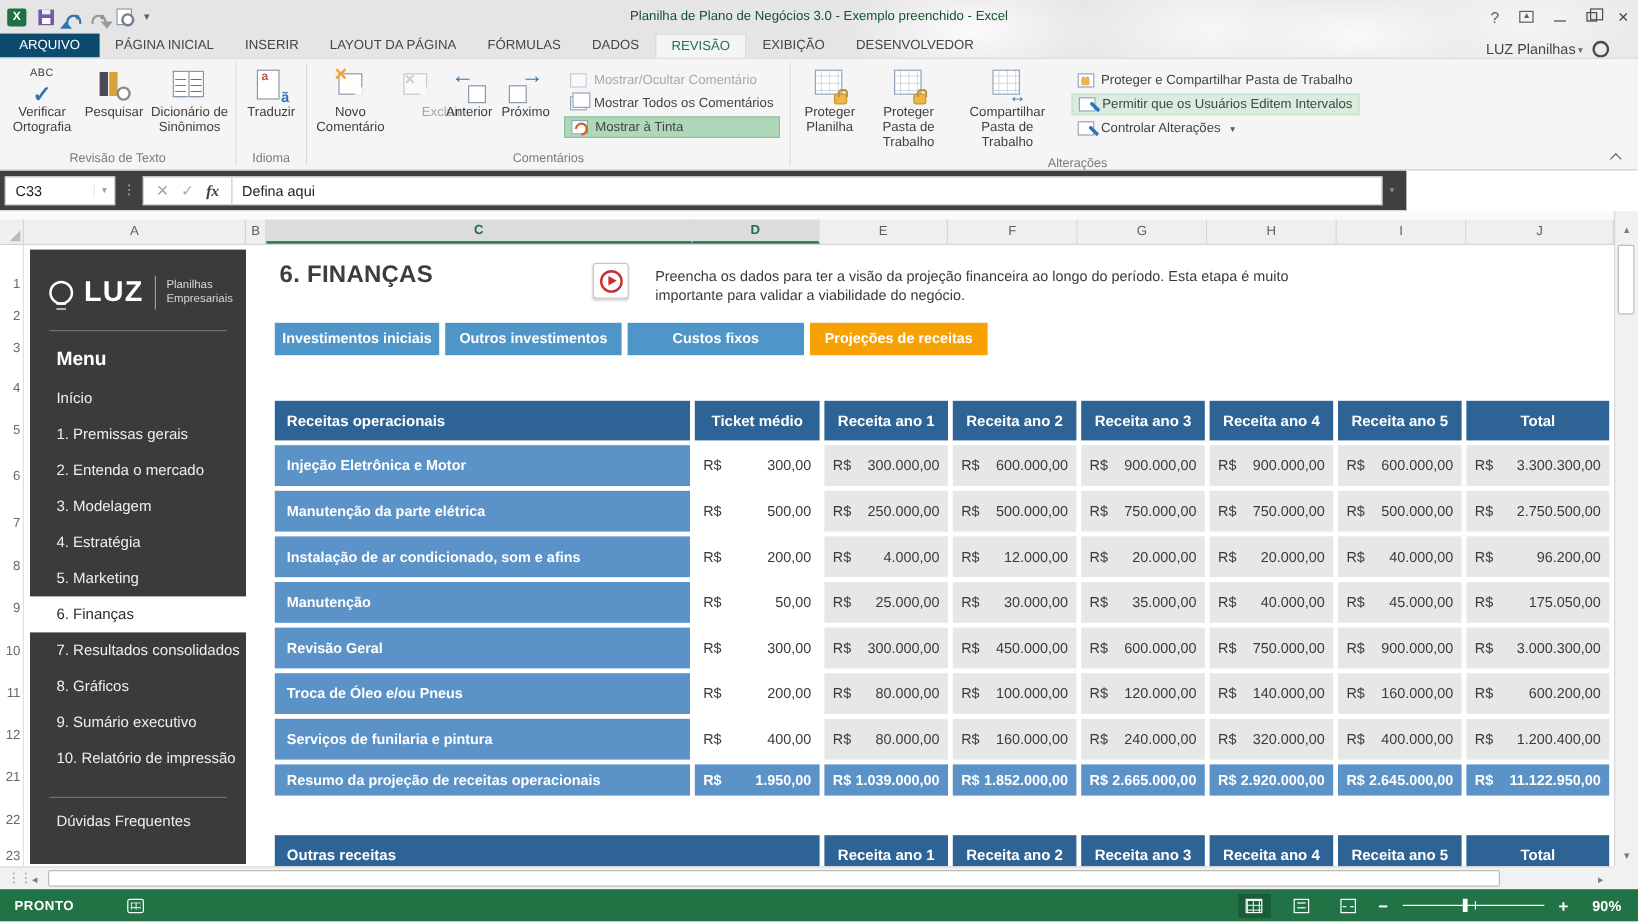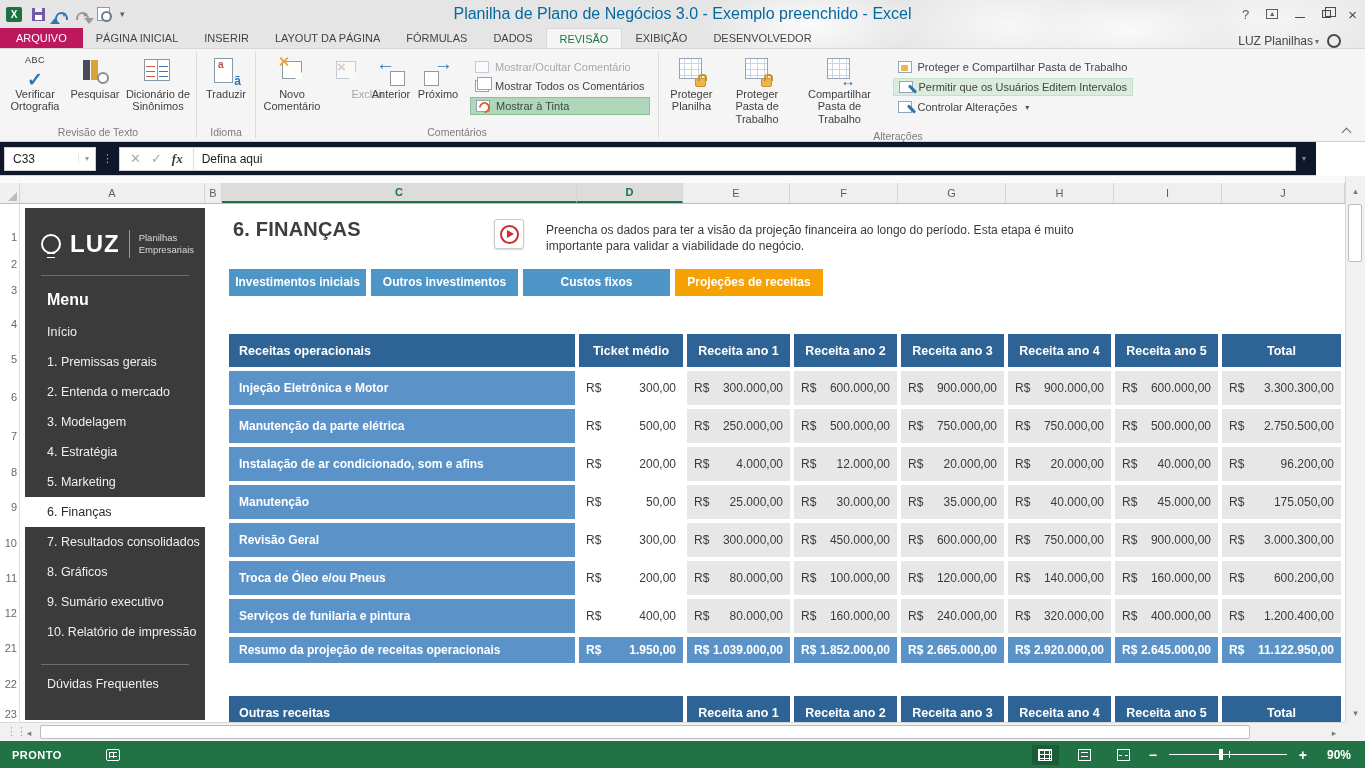--- a/index.html
+++ b/index.html
@@ -24,33 +24,33 @@
   .ic-save::before { content:""; position:absolute; left:3px; top:0; width:7px; height:4px; background:#EDEDF5; }
   .ic-save::after { content:""; position:absolute; left:3px; bottom:1px; width:7px; height:5px; background:#fff; }
   .arc { width:13px; height:8px; border:2px solid #2E75B6; border-bottom:none; border-top-left-radius:8px; border-top-right-radius:8px; position:relative; margin-top:4px; }
   .arc::after { content:""; position:absolute; left:-5px; top:2px; border-top:5px solid transparent; border-bottom:5px solid transparent; border-right:6px solid #2E75B6; transform:rotate(90deg); }
   .arc.gray { border-color:#9a9a9a; }
   .arc.gray::after { border-right-color:#9a9a9a; left:auto; right:-5px; transform:rotate(-90deg); }
   .ddv { font-size:8px; color:#6b6b6b; margin-left:-6px; }
   .ic-preview { width:13px; height:14px; border:1px solid #8a98a8; background:#fff; position:relative; }
   .ic-preview::after { content:""; position:absolute; right:-3px; bottom:-2px; width:7px; height:7px; border:2px solid #6f7f92; border-radius:50%; background:rgba(255,255,255,.8); }
   .qat-more { font-size:9px; color:#5e5e5e; }
-  .win-title { position:absolute; left:0; right:0; text-align:center; font-size:16px; color:#0369a1; pointer-events:none; }
+  .win-title { position:absolute; left:0; right:0; text-align:center; font-size:11px; color:#14532d; pointer-events:none; }
   .winbtns { position:absolute; right:8px; top:0; height:28px; display:flex; align-items:center; gap:17px; }
   .wb { color:#5a5a5a; font-size:13px; display:flex; align-items:center; justify-content:center; }
   .ic-ribopt { width:12px; height:10px; border:1px solid #5e5e5e; display:flex; align-items:flex-start; justify-content:center; font-size:7px; color:#5e5e5e; line-height:1; }
   .ic-min { width:10px; height:1px; background:#4a4a4a; margin-top:6px; }
   .ic-restore { width:9px; height:8px; border:1px solid #4a4a4a; position:relative; background:#E5E5E5; }
   .ic-restore::before { content:""; position:absolute; left:2px; top:-4px; width:9px; height:8px; border:1px solid #4a4a4a; }
   .ic-close { font-size:15px; color:#4a4a4a; line-height:1; }
 
   
   .tabrow { position:absolute; left:0; top:28px; width:1365px; height:20px; display:flex; align-items:flex-end; }
   .tab { height:20px; line-height:20px; padding:0 13px; font-size:11px; color:#444; white-space:nowrap; }
-  .tab.file { background:#be185d; color:#fff; padding:0 16px; }
+  .tab.file { background:#0c4a6e; color:#fff; padding:0 16px; }
   .tab.active { background:#F5F5F5; color:#217346; border:1px solid #D8D8D8; border-bottom:none; position:relative; z-index:3; }
   .account { margin-left:auto; display:flex; align-items:center; gap:8px; padding-right:24px; font-size:12px; color:#444; }
   .bulb-sm { width:14px; height:14px; border:2px solid #4a4a4a; border-radius:50%; position:relative; }
   .bulb-sm::after { content:""; position:absolute; left:3px; bottom:-5px; width:4px; height:3px; background:#4a4a4a; }
 
   
   .ribbon { position:absolute; left:0; top:48px; width:1365px; height:94px; background:#F5F5F5; border-top:1px solid #D8D8D8; border-bottom:1px solid #CFCFCF; display:flex; z-index:2; }
   .rgroup { display:flex; flex-direction:column; }
   .rbody { flex:1; display:flex; align-items:flex-start; padding:3px 4px 0 4px; }
   .glabel { text-align:center; font-size:10.5px; color:#7b7b7b; padding:1px 0 3px 0; }
@@ -99,21 +99,21 @@
   .mini.layers::before { content:""; position:absolute; right:-4px; top:-4px; width:13px; height:11px; border:1px solid #93A4B8; background:#fff; }
   .mini.ink::after { content:""; position:absolute; left:2px; top:1px; width:7px; height:7px; border:2px solid #D2622A; border-radius:50%; border-bottom-color:transparent; transform:rotate(45deg); }
   .mini.lockb::after { content:""; position:absolute; left:2px; bottom:1px; width:7px; height:6px; background:#EDB54A; border-radius:1px; }
   .mini.arrs::before { content:"↔"; position:absolute; left:1px; top:-3px; color:#2E75B6; font-size:10px; font-weight:bold; }
   .mini.pen::after { content:""; position:absolute; right:-2px; bottom:-2px; width:3px; height:10px; background:#2E75B6; transform:rotate(-45deg); border-radius:1px; }
   .dd { font-size:8px; color:#555; margin-left:2px; }
   .collapse { position:absolute; right:14px; bottom:6px; width:9px; height:9px; }
   .collapse::before { content:""; position:absolute; left:1px; top:3px; width:6px; height:6px; border-top:1px solid #666; border-left:1px solid #666; transform:rotate(45deg); }
 
   
-  .fbar { position:absolute; left:0; top:142px; width:1316px; height:34px; background:#0f172a; border-bottom:1px solid #D5D5D5; display:flex; align-items:center; padding:4px 4px; }
+  .fbar { position:absolute; left:0; top:142px; width:1172px; height:34px; background:#404040; border-bottom:1px solid #D5D5D5; display:flex; align-items:center; padding:4px 4px; }
   .namebox { width:92px; height:24px; background:#fff; border:1px solid #D0D0D0; display:flex; align-items:center; font-size:12px; padding-left:8px; color:#222; }
   .namebox .nb-dd { margin-left:auto; font-size:8px; color:#9a9a9a; padding:0 6px; border-left:1px solid #E4E4E4; }
   .fdots { color:#b7b7b7; font-size:11px; padding:0 6px; }
   .fbtns { display:flex; align-items:center; gap:10px; background:#fff; border:1px solid #D0D0D0; border-right:none; height:24px; padding:0 10px; color:#a9a9a9; font-size:13px; }
   .fx { font-family:"Liberation Serif", serif; font-style:italic; font-weight:bold; color:#3f3f3f; }
   .finput { flex:1; height:24px; background:#fff; border:1px solid #D0D0D0; border-left:1px solid #E0E0E0; display:flex; align-items:center; padding-left:8px; font-size:12px; color:#222; }
   .fexp { width:16px; height:24px; display:flex; align-items:center; justify-content:center; color:#8a8a8a; font-size:8px; }
 
   
   .colhdrs { position:absolute; left:0; top:176px; width:1365px; height:28px; background:#FAFAFA; border-bottom:1px solid #BDBDBD; display:flex; align-items:flex-end; }

